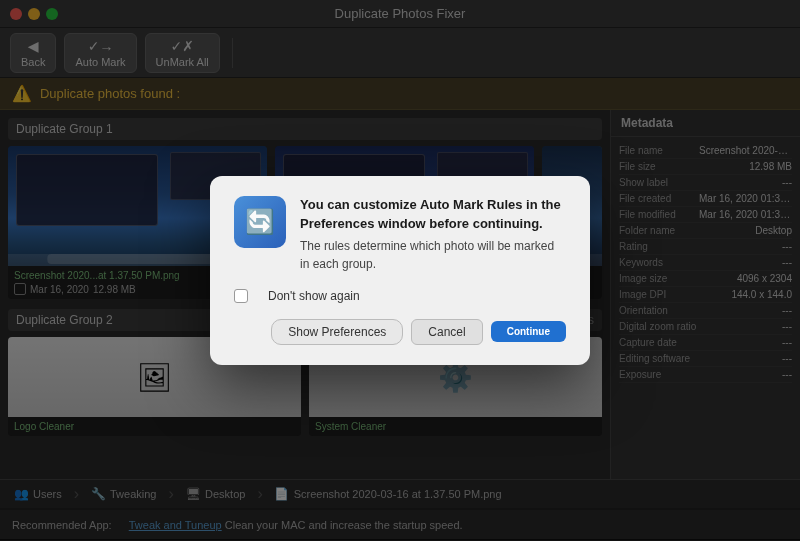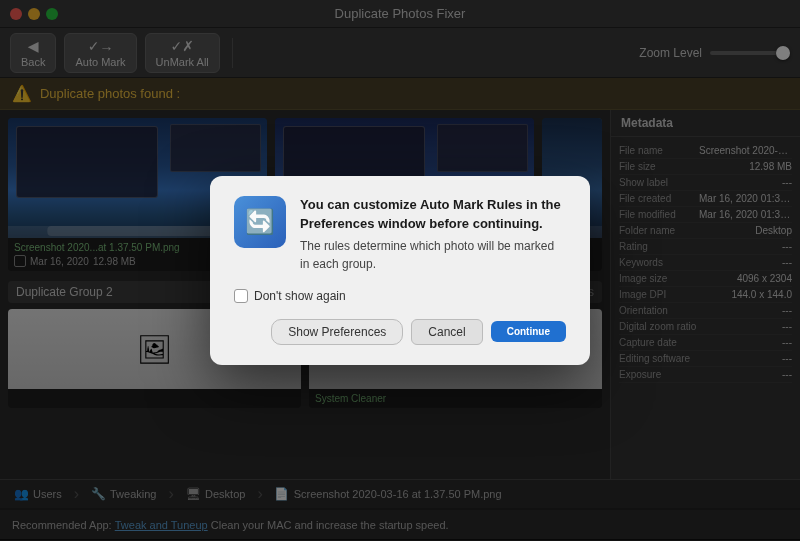--- a/index.html
+++ b/index.html
@@ -305,20 +305,21 @@
       border-top: 1px solid #222;
       display: flex;
       align-items: center;
       padding: 0 12px;
       font-size: 11px;
       color: #aaa;
     }
     .recommended-bar a {
       color: #5a9fd4;
       text-decoration: underline;
+      margin-left: 14px;
     }
 
     
     .trash-bar {
       height: 40px;
       background: #252525;
       display: flex;
       align-items: center;
       justify-content: center;
       border-top: 1px solid #111;
@@ -380,21 +381,21 @@
 
     .modal-body-text {
       font-size: 12px;
       color: #444;
       line-height: 1.5;
     }
 
     .modal-checkbox-row {
       display: flex;
       align-items: center;
-      gap: 6px;
+      gap: 20px;
       margin-bottom: 16px;
     }
 
     .modal-checkbox {
       width: 14px;
       height: 14px;
       border: 1px solid #999;
       border-radius: 3px;
       background: white;
       cursor: pointer;
@@ -476,37 +477,34 @@
   </button>
   <button class="tb-btn">
     <span class="icon-area">✓→</span>
     <span>Auto Mark</span>
   </button>
   <button class="tb-btn">
     <span class="icon-area">✓✗</span>
     <span>UnMark All</span>
   </button>
   <div class="tb-sep"></div>
-  <div class="tb-right">
-    <span>Zoom Level</span>
-    <div class="slider-track">
-      <div class="slider-thumb"></div>
-    </div>
-  </div>
 </div>
 
 <div class="warning-bar">
   <span class="warning-icon">⚠️</span>
   <span>Duplicate photos found :</span>
 </div>
 
 <div class="main-area">
 
   <div class="left-panel">
 
+    <div class="group-header">
+      <span>Duplicate Group 1</span>
+    </div>
 
     <div class="photo-grid">
 
       <div class="photo-card">
         <div class="photo-thumb">
           <div class="thumb-desktop">
             <div class="thumb-window"></div>
             <div class="thumb-window-mini"></div>
             <div class="thumb-dock"></div>
           </div>
@@ -548,20 +546,23 @@
 
     <div class="group-header">
       <span>Duplicate Group 2</span>
       <span class="photos-count">2 photos</span>
     </div>
 
     <div class="photo-grid">
       <div class="photo-card">
         <div class="thumb-app">
           <span class="thumb-app-icon">🖼</span>
+        </div>
+        <div class="photo-info">
+          <div class="photo-name">Logo Cleaner</div>
         </div>
       </div>
       <div class="photo-card">
         <div class="thumb-app">
           <span class="thumb-app-icon">⚙️</span>
         </div>
         <div class="photo-info">
           <div class="photo-name">System Cleaner</div>
         </div>
       </div>

